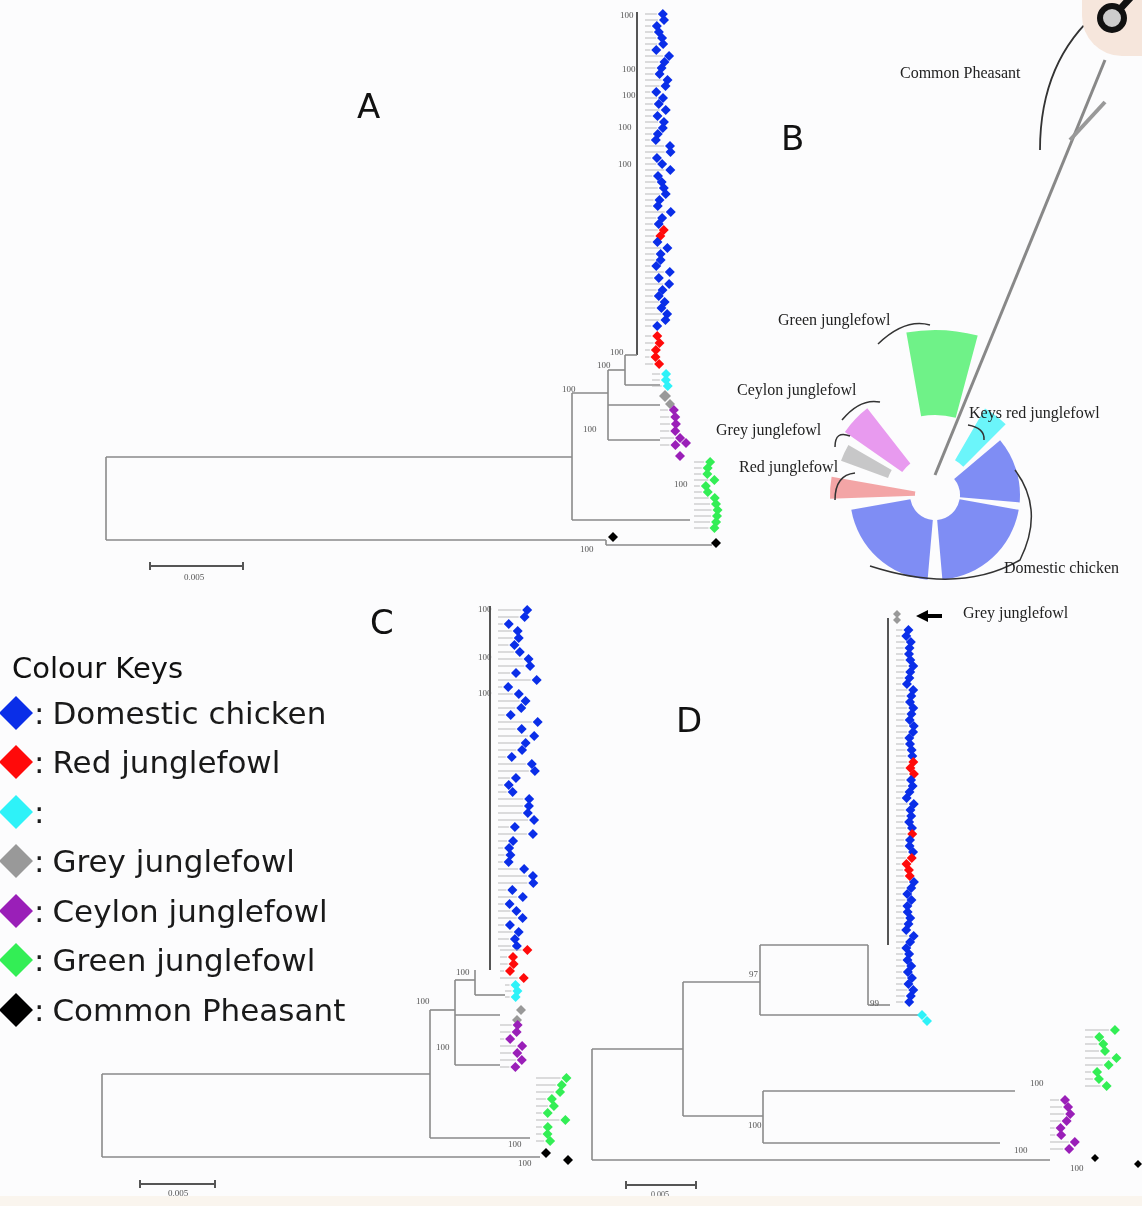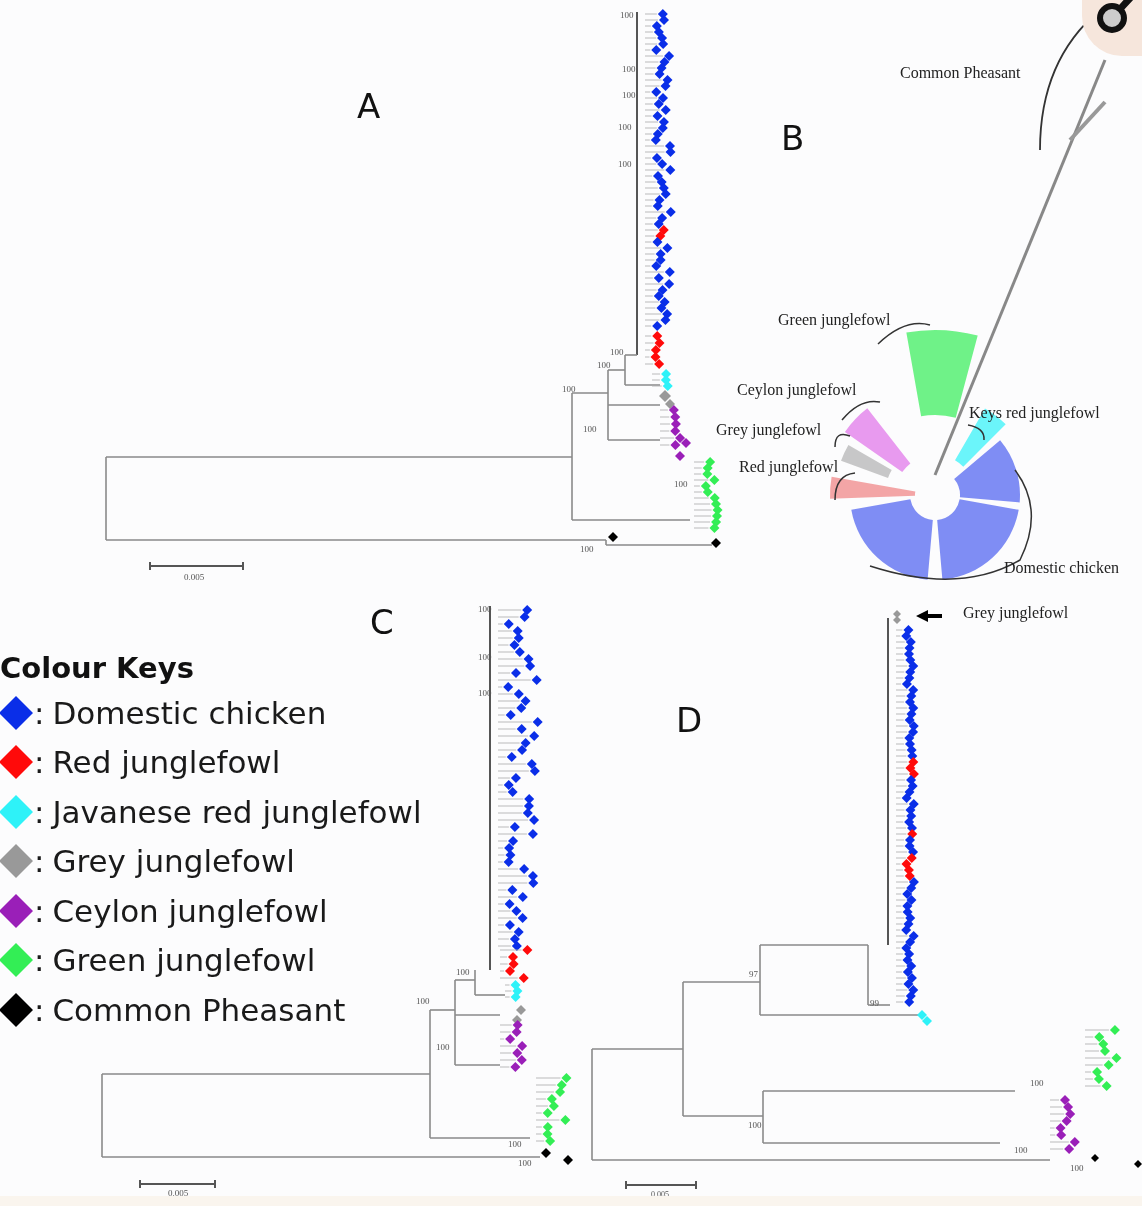--- a/index.html
+++ b/index.html
@@ -1,20 +1,20 @@
 <!DOCTYPE html>
 <html><head>
 <meta charset="utf-8">
 <style>
   html, body { margin:0; padding:0; background:#fcfcfd; }
   body { width:1142px; height:1206px; position:relative; overflow:hidden; font-family:"Liberation Sans", sans-serif; }
   #canvas { position:absolute; left:0; top:0; width:1142px; height:1206px; }
   .panel-letter { position:absolute; font-family:"DejaVu Sans", sans-serif; font-size:34px; color:#111; }
   .legend { position:absolute; left:0; top:648px; }
-  .legend-title { font-family:"DejaVu Sans", sans-serif; font-weight:bold; font-size:29px; color:#111; margin-left:0; line-height:40px; }
+  .legend-title { font-family:"DejaVu Sans", sans-serif; font-weight:normal; font-size:29px; color:#111; margin-left:12px; line-height:40px; }
   .legend-row { display:flex; align-items:center; height:49.5px; }
   .legend-diamond { width:24px; height:24px; transform:rotate(45deg); margin-left:4px; margin-right:6px; }
   .legend-label { font-family:"DejaVu Sans", sans-serif; font-size:31px; color:#1a1a1a; white-space:nowrap; }
   .legend-colon { font-family:"DejaVu Sans", sans-serif; font-size:31px; color:#1a1a1a; margin-right:8px; }
   .b-label { position:absolute; font-family:"Liberation Serif", serif; font-size:16px; color:#222; white-space:nowrap; }
   .d-label { position:absolute; font-family:"Liberation Serif", serif; font-size:16px; color:#222; white-space:nowrap; }
   .magnifier { position:absolute; left:1082px; top:-6px; width:70px; height:62px; background:#f6e6dc; border-radius:0 0 0 40px; }
   .bottom-band { position:absolute; left:0; top:1196px; width:1142px; height:10px; background:#faf5ee; }
 </style>
 </head>
@@ -637,21 +637,20 @@
         <span class="legend-label">Domestic chicken</span>
       </div>
       <div class="legend-row">
         <span class="legend-diamond" style="background: rgb(255, 10, 10);"></span>
         <span class="legend-colon">:</span>
         <span class="legend-label">Red junglefowl</span>
       </div>
       <div class="legend-row">
         <span class="legend-diamond" style="background: rgb(46, 242, 248);"></span>
         <span class="legend-colon">:</span>
-        <span class="legend-label">Javanese red junglefowl</span>
       </div>
       <div class="legend-row">
         <span class="legend-diamond" style="background: rgb(153, 153, 153);"></span>
         <span class="legend-colon">:</span>
         <span class="legend-label">Grey junglefowl</span>
       </div>
       <div class="legend-row">
         <span class="legend-diamond" style="background: rgb(154, 31, 184);"></span>
         <span class="legend-colon">:</span>
         <span class="legend-label">Ceylon junglefowl</span>

